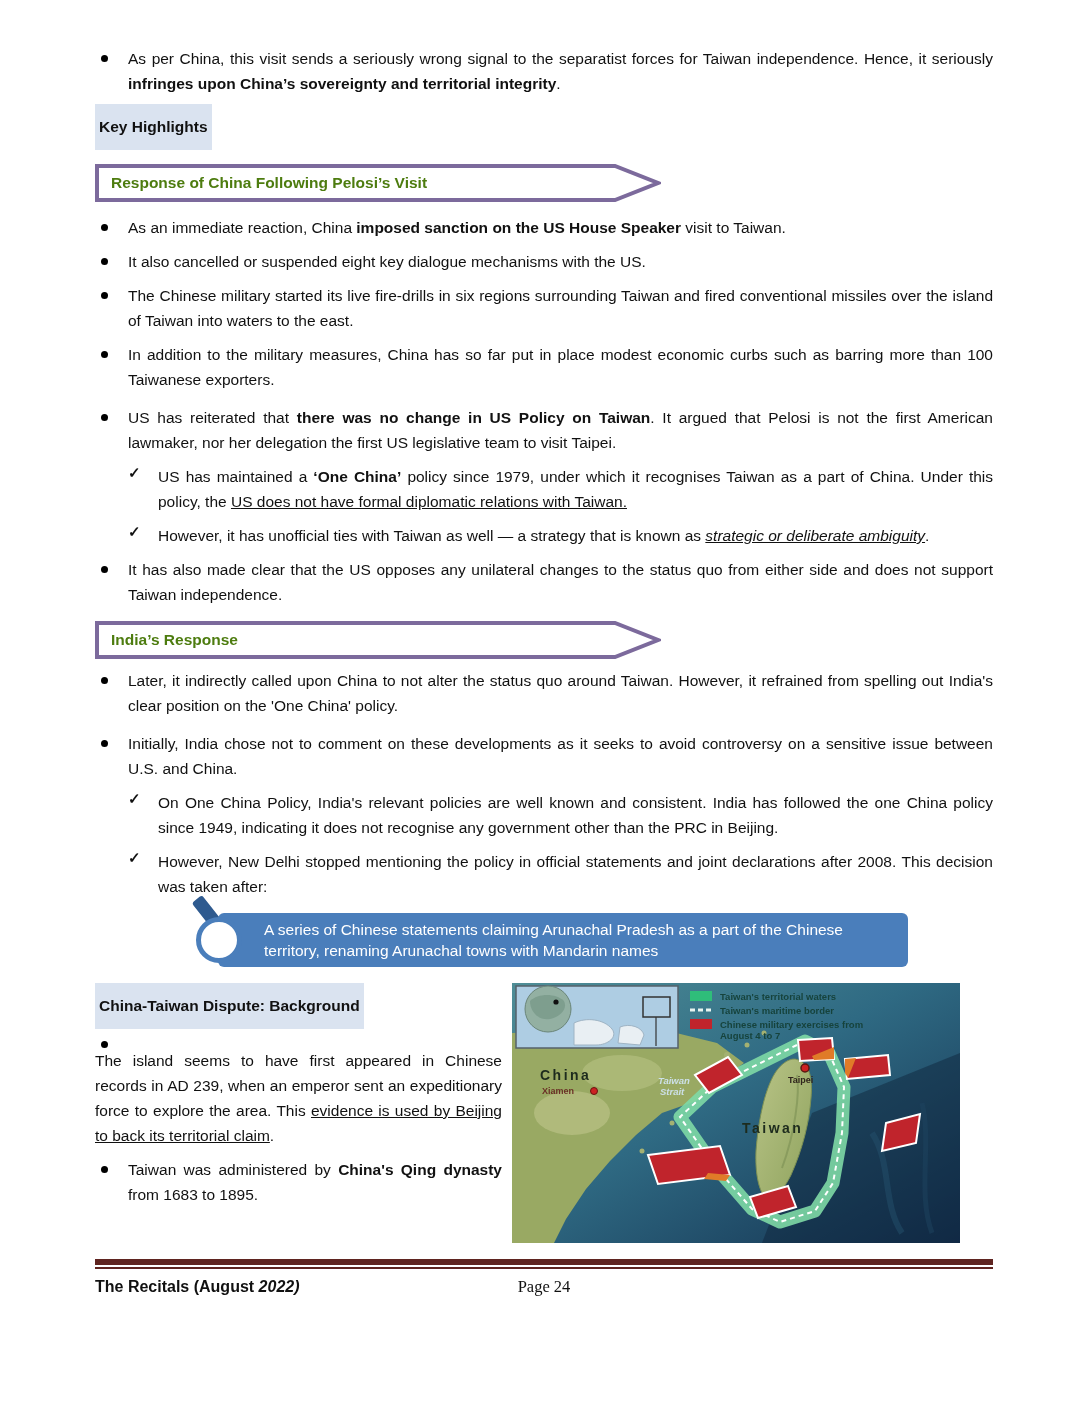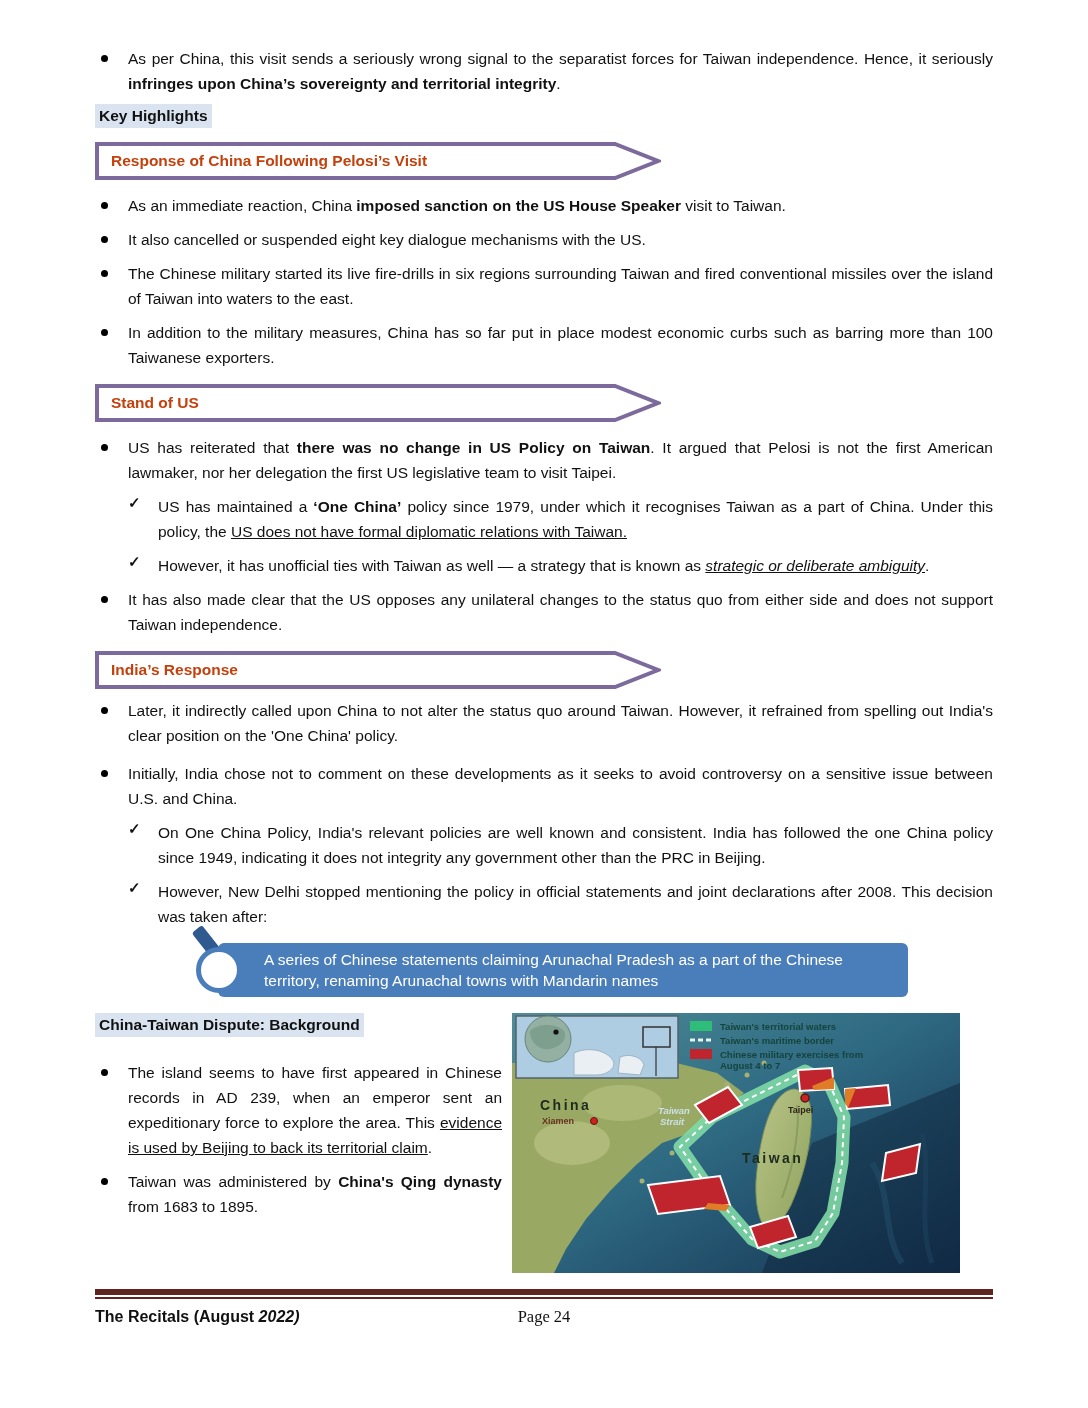--- a/index.html
+++ b/index.html
@@ -9,26 +9,26 @@
     font-family:"Liberation Sans", sans-serif; color:#111;
     padding:46px 95px 0 95px; overflow:hidden;
   }
   .para { font-size:15.5px; line-height:25px; text-align:justify; }
   .row { display:flex; margin-top:9px; }
   .m { flex:none; width:33px; }
   .dot::before { content:""; display:block; width:7px; height:7px; border-radius:50%; background:#000; margin-top:9px; margin-left:6px; }
   .m2 { flex:none; width:30px; margin-left:33px; }
   .check { font-weight:bold; font-size:15px; }
   .t { flex:1; }
-  .hl { display:inline-block; background:#dae3f0; font-weight:bold; font-size:15.5px; padding:3px 4px; }
+  .hl { display:inline-block; background:#dae3f0; font-weight:bold; font-size:15.5px; padding:14px 4px; }
   .sp { margin-top:13px; }
 
   .banner { position:relative; width:566px; height:38px; margin-top:14px; }
   .banner svg { position:absolute; left:0; top:0; }
-  .banner .blabel { position:absolute; left:16px; top:0; line-height:38px; font-weight:bold; font-size:15.5px; color:#c2410c; }
+  .banner .blabel { position:absolute; left:16px; top:0; line-height:38px; font-weight:bold; font-size:15.5px; color:#4d7c0f; }
 
   .iu { font-style:italic; }
 
   .callouts { margin-left:123px; margin-top:14px; position:relative; width:690px; }
   .callout { position:relative; background:#4a7ebb; border-radius:6px; color:#fff;
     padding:6px 24px 6px 46px; font-size:15.5px; line-height:21px; margin-bottom:7px; min-height:48px; }
   .circ { position:absolute; left:-22px; top:50%; transform:translateY(-50%);
     width:46px; height:46px; background:#fff; border:5px solid #4a7ebb; border-radius:50%; }
   .tail { position:absolute; width:13px; height:38px; background:#2e5a8f; border-radius:3px; z-index:0; }
   .tail-top { left:-16px; top:-18px; transform:rotate(-38deg); }
@@ -79,26 +79,20 @@
   </div>
   <div class="row">
     <span class="m dot"></span>
     <div class="para t">The Chinese military started its live fire-drills in six regions surrounding Taiwan and fired conventional missiles over the island of Taiwan into waters to the east.</div>
   </div>
   <div class="row">
     <span class="m dot"></span>
     <div class="para t">In addition to the military measures, China has so far put in place modest economic curbs such as barring more than 100 Taiwanese exporters.</div>
   </div>
 
-  <div class="banner">
-    <svg width="566" height="38" viewBox="0 0 566 38">
-      <polygon points="2,2 520,2 563,19 520,36 2,36" fill="#ffffff" stroke="#7c6a9c" stroke-width="4"></polygon>
-    </svg>
-    <span class="blabel">Stand of US</span>
-  </div>
 
   <div class="row" style="margin-top:13px;">
     <span class="m dot"></span>
     <div class="para t"><span>US has reiterated that </span><b>there was no change in US Policy on Taiwan</b><span>. It argued that Pelosi is not the first American lawmaker, nor her delegation the first US legislative team to visit Taipei.</span></div>
   </div>
   <div class="row">
     <span class="m2"><span class="check">✓</span></span>
     <div class="para t"><span>US has maintained a </span><b>‘One China’</b><span> policy since 1979, under which it recognises Taiwan as a part of China. Under this policy, the </span><u>US does not have formal diplomatic relations with Taiwan.</u></div>
   </div>
   <div class="row">
@@ -120,39 +114,39 @@
   <div class="row">
     <span class="m dot"></span>
     <div class="para t">Later, it indirectly called upon China to not alter the status quo around Taiwan. However, it refrained from spelling out India's clear position on the 'One China' policy.</div>
   </div>
   <div class="row" style="margin-top:13px;">
     <span class="m dot"></span>
     <div class="para t">Initially, India chose not to comment on these developments as it seeks to avoid controversy on a sensitive issue between U.S. and China.</div>
   </div>
   <div class="row">
     <span class="m2"><span class="check">✓</span></span>
-    <div class="para t">On One China Policy, India's relevant policies are well known and consistent. India has followed the one China policy since 1949, indicating it does not integrity any government other than the PRC in Beijing.</div>
+    <div class="para t">On One China Policy, India's relevant policies are well known and consistent. India has followed the one China policy since 1949, indicating it does not recognise any government other than the PRC in Beijing.</div>
   </div>
   <div class="row">
     <span class="m2"><span class="check">✓</span></span>
     <div class="para t">However, New Delhi stopped mentioning the policy in official statements and joint declarations after 2008. This decision was taken after:</div>
   </div>
 
   <div class="callouts">
     <div class="tail tail-top"></div>
     <div class="callout">
       <div class="circ"></div>
       <span>A series of Chinese statements claiming Arunachal Pradesh as a part of the Chinese territory, renaming Arunachal towns with Mandarin names</span>
     </div>
   </div>
 
   <div class="cols">
     <div class="col-left">
       <span class="hl">China-Taiwan Dispute: Background</span>
-      <div class="row" style="margin-top:23px;">
+      <div class="row" style="margin-top:3px;flex-direction:column;">
         <span class="m dot"></span>
         <div class="para t"><span>The island seems to have first appeared in Chinese records in AD 239, when an emperor sent an expeditionary force to explore the area. This </span><u>evidence is used by Beijing to back its territorial claim</u><span>.</span></div>
       </div>
       <div class="row">
         <span class="m dot"></span>
         <div class="para t"><span>Taiwan was administered by </span><b>China's Qing dynasty</b><span> from 1683 to 1895.</span></div>
       </div>
     </div>
 
     <div class="col-right">

